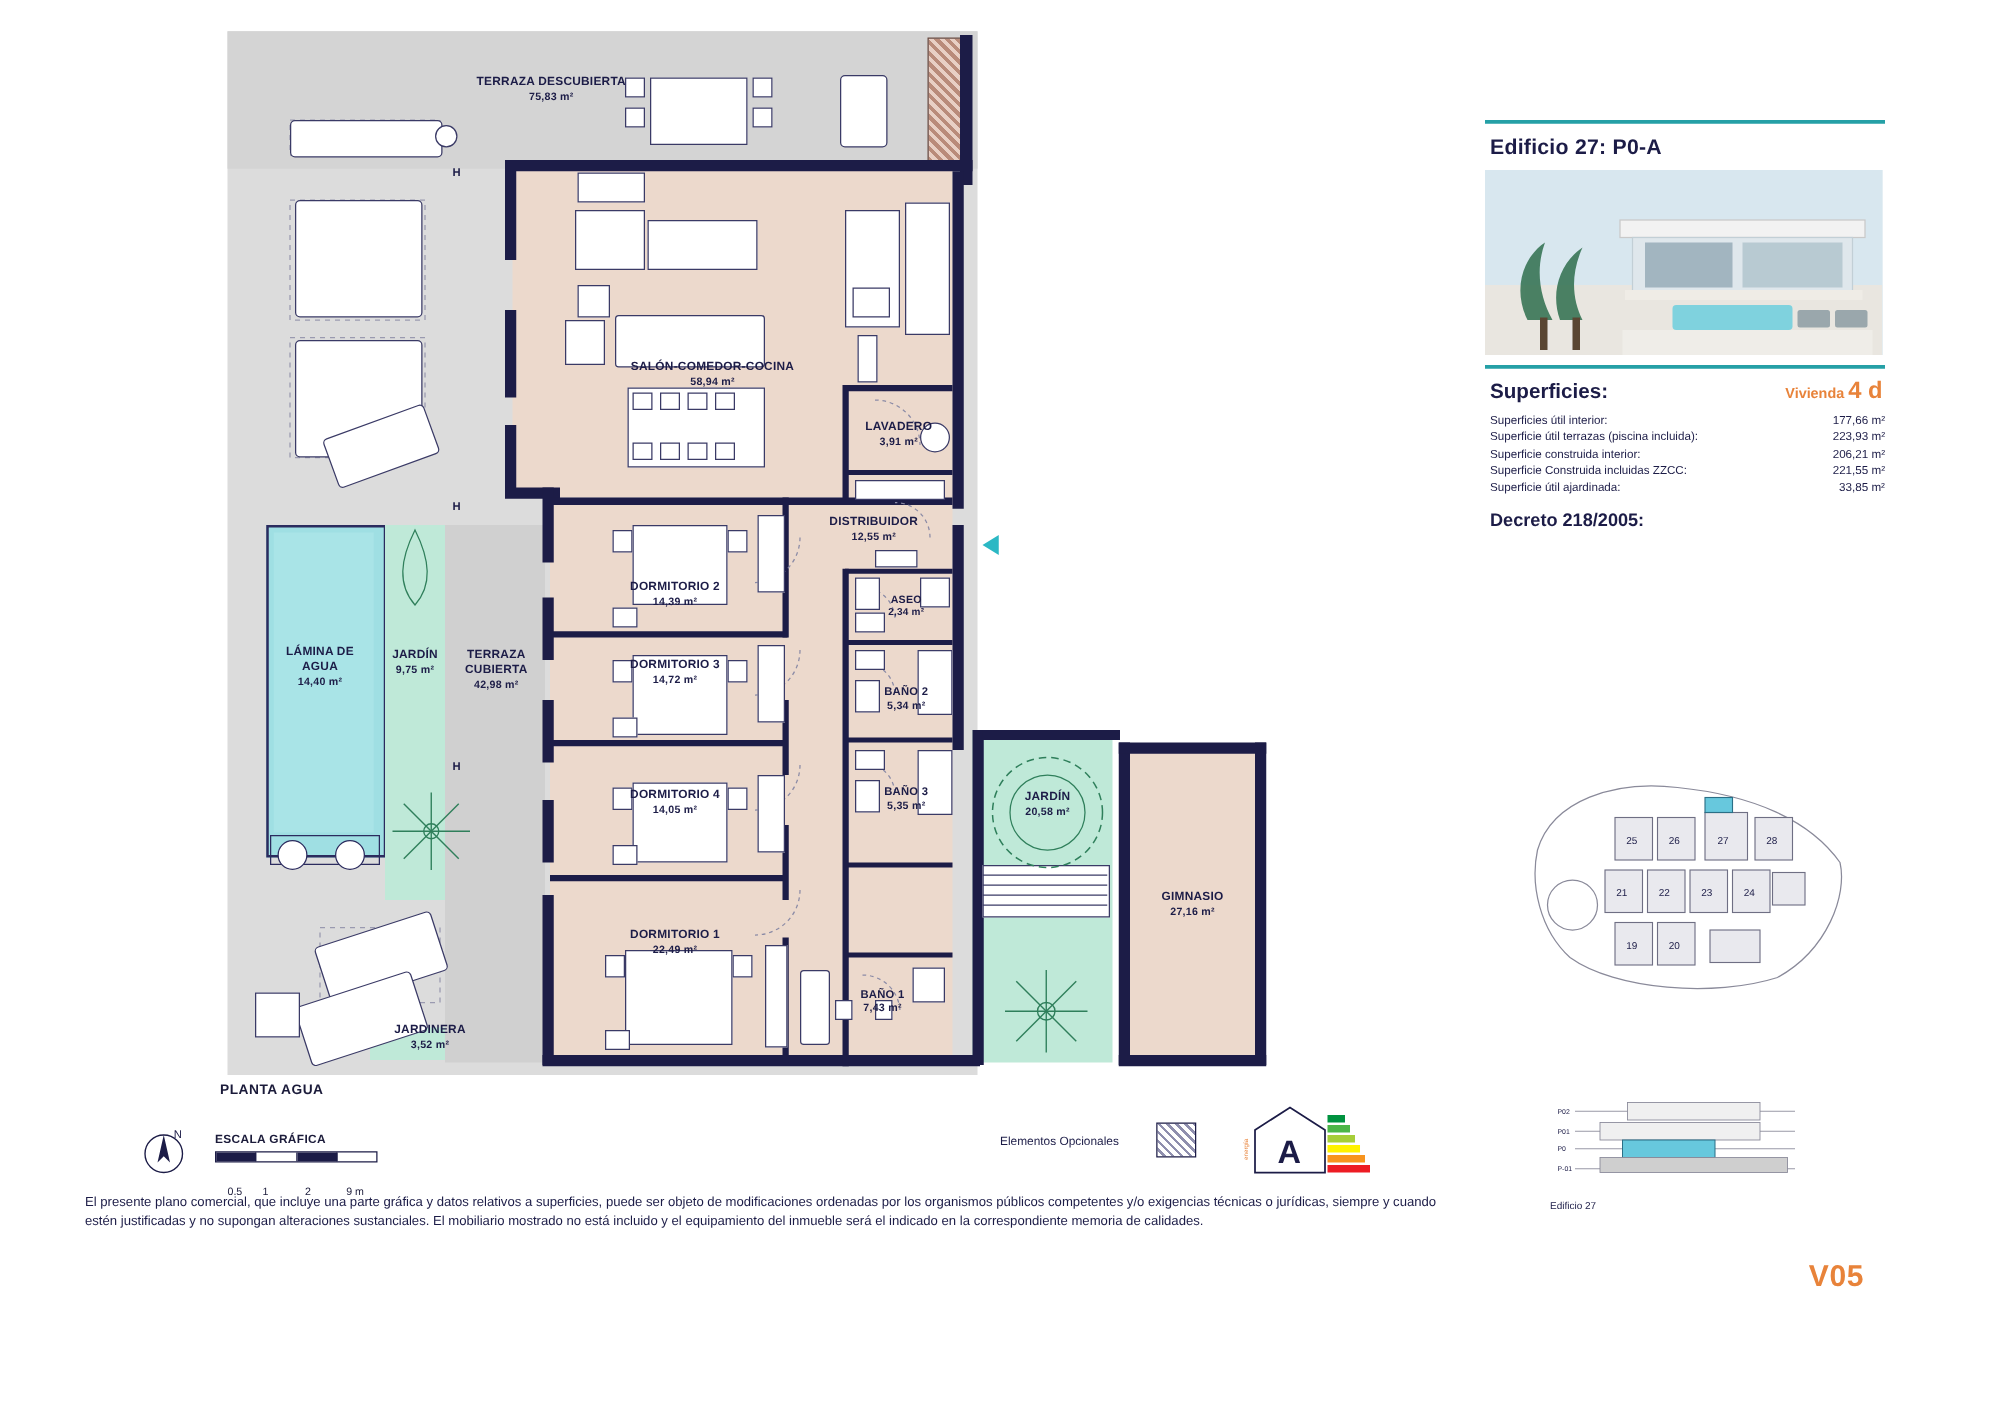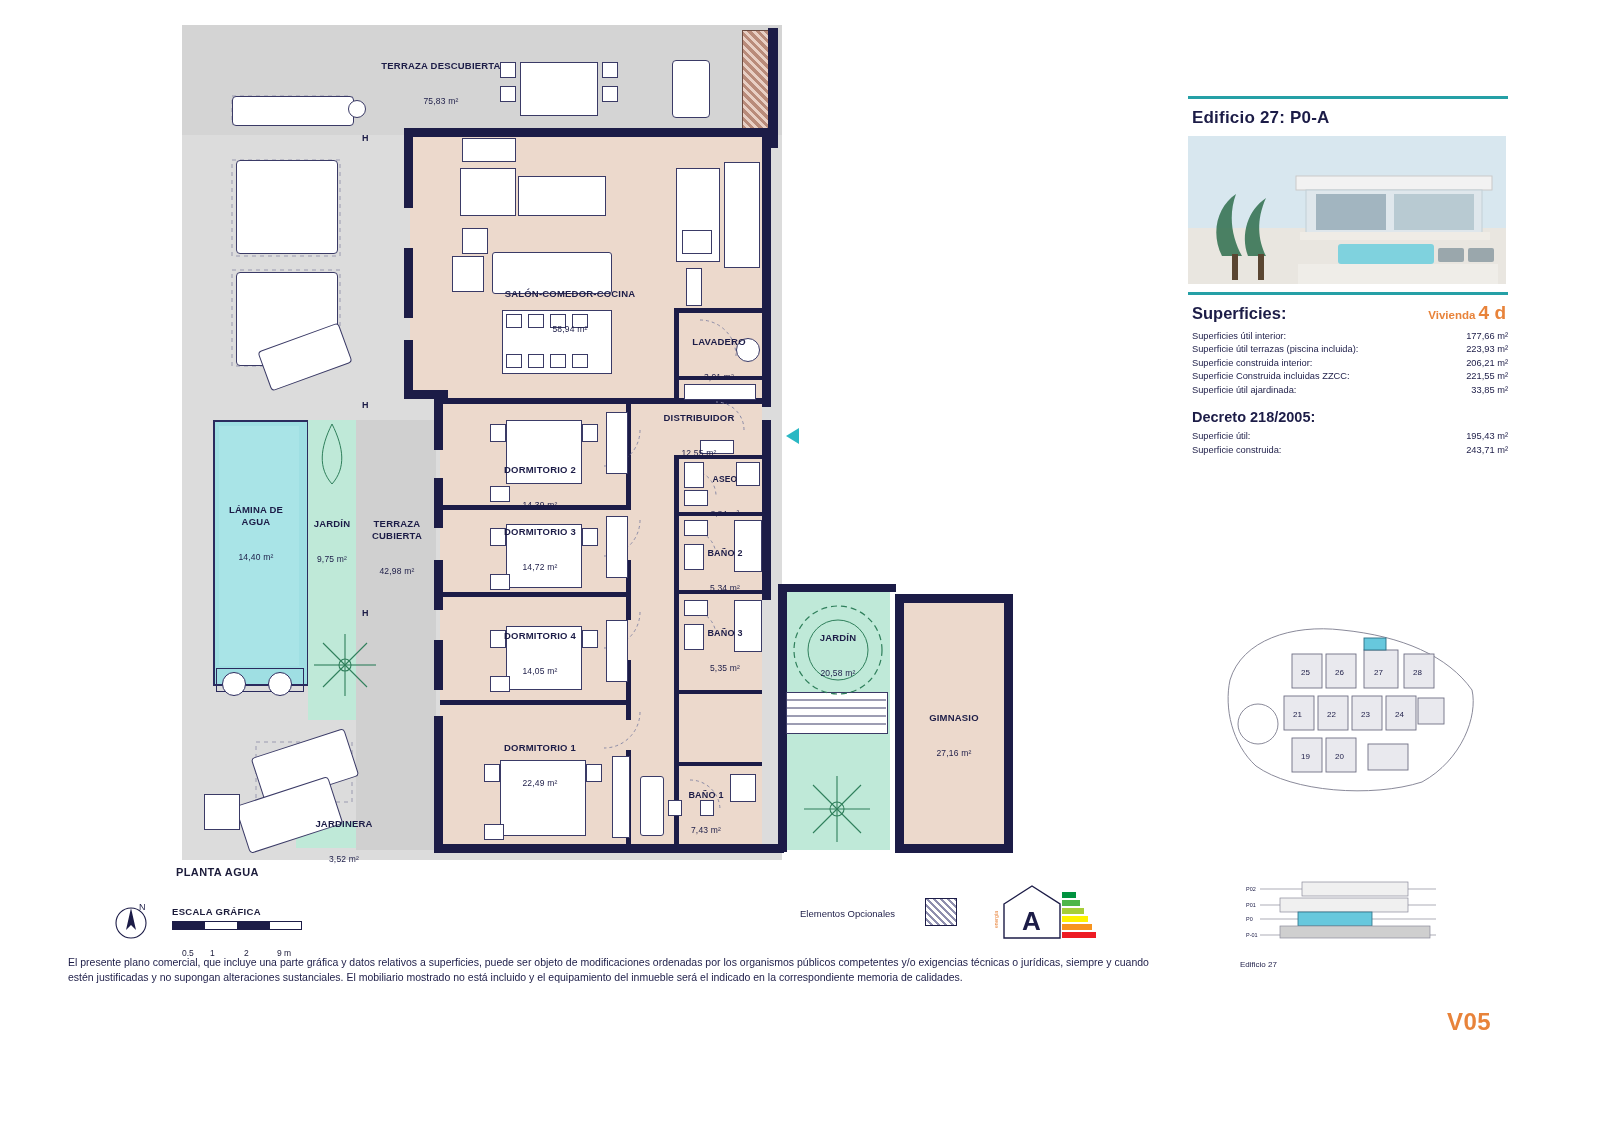--- a/index.html
+++ b/index.html
@@ -17,21 +17,21 @@
   .pool-inner{position:absolute;left:219px;top:426px;width:80px;height:240px;background:#a9e4e7;}
   .garden{position:absolute;background:#bfe9d8;}
 
   
   .wall{position:absolute;background:#1c1c47;}
   .wallthin{position:absolute;background:#1c1c47;}
   .hatch{position:absolute;background:repeating-linear-gradient(45deg,#b98b7a 0 3px,#e8cfc4 3px 6px);border:1px solid #6a4a40;}
 
   
   .rl{position:absolute;text-align:center;font-size:9.5px;line-height:1.25;letter-spacing:.2px;color:#1c1c47;font-weight:700;}
-  .rl .a{display:block;font-weight:400;font-size:8.5px;margin-top:24px;}
+  .rl .a{display:block;font-weight:700;font-size:8.5px;}
 
   .furn{position:absolute;border:1.2px solid #3a3a66;background:#fff;}
   .furn-l{position:absolute;border:1px solid #6b6b8f;background:transparent;}
   .circ{position:absolute;border:1.2px solid #3a3a66;border-radius:50%;background:#fff;}
 
   .hmark{position:absolute;font-size:9px;font-weight:700;color:#1c1c47;}
   .plantabaja{position:absolute;left:176px;top:866px;font-size:11px;font-weight:700;letter-spacing:.4px;}
 
   
   .north{position:absolute;left:108px;top:898px;width:46px;height:46px;}
@@ -358,21 +358,21 @@
       <span class="a">20,58 m²</span>
     </div>
     <div class="rl" style="left:900px;top:712px;width:108px;">
       <span>GIMNASIO</span>
       <span class="a">27,16 m²</span>
     </div>
     <div class="rl" style="left:360px;top:518px;width:74px;">
       <span>TERRAZA CUBIERTA</span>
       <span class="a">42,98 m²</span>
     </div>
-    <div class="rl" style="left:222px;top:504px;width:68px;">
+    <div class="rl" style="left:222px;top:516px;width:68px;">
       <span>LÁMINA DE AGUA</span>
       <span class="a">14,40 m²</span>
     </div>
     <div class="rl" style="left:304px;top:518px;width:56px;">
       <span>JARDÍN</span>
       <span class="a">9,75 m²</span>
     </div>
     <div class="rl" style="left:296px;top:818px;width:96px;">
       <span>JARDINERA</span>
       <span class="a">3,52 m²</span>
@@ -476,30 +476,20 @@
         <span>Superficie Construida incluidas ZZCC:</span>
           <span>221,55 m²</span>
       </div>
       <div class="row">
         <span>Superficie útil ajardinada:</span>
           <span>33,85 m²</span>
       </div>
     </div>
 
     <div class="dec-h">Decreto 218/2005:</div>
-    <div class="tbl">
-      <div class="row">
-        <span>Superficie útil:</span>
-          <span>195,43 m²</span>
-      </div>
-      <div class="row">
-        <span>Superficie construida:</span>
-          <span>243,71 m²</span>
-      </div>
-    </div>
   </div>
 
   <div class="sitemap">
     <svg width="260" height="180" viewBox="0 0 260 180">
       <path d="M8 60 C20 20 70 4 120 10 C180 16 226 36 250 70 C256 96 240 140 200 162 C150 178 70 172 34 146 C10 124 2 88 8 60 Z" fill="none" stroke="#8a8a9a" stroke-width="1"></path>
       <circle cx="36" cy="104" r="20" fill="none" stroke="#8a8a9a" stroke-width="1"></circle>
       <g fill="#e9e9ee" stroke="#6f6f84" stroke-width="0.9">
         <rect x="70" y="34" width="30" height="34"></rect>
         <rect x="104" y="34" width="30" height="34"></rect>
         <rect x="142" y="30" width="34" height="38"></rect>

